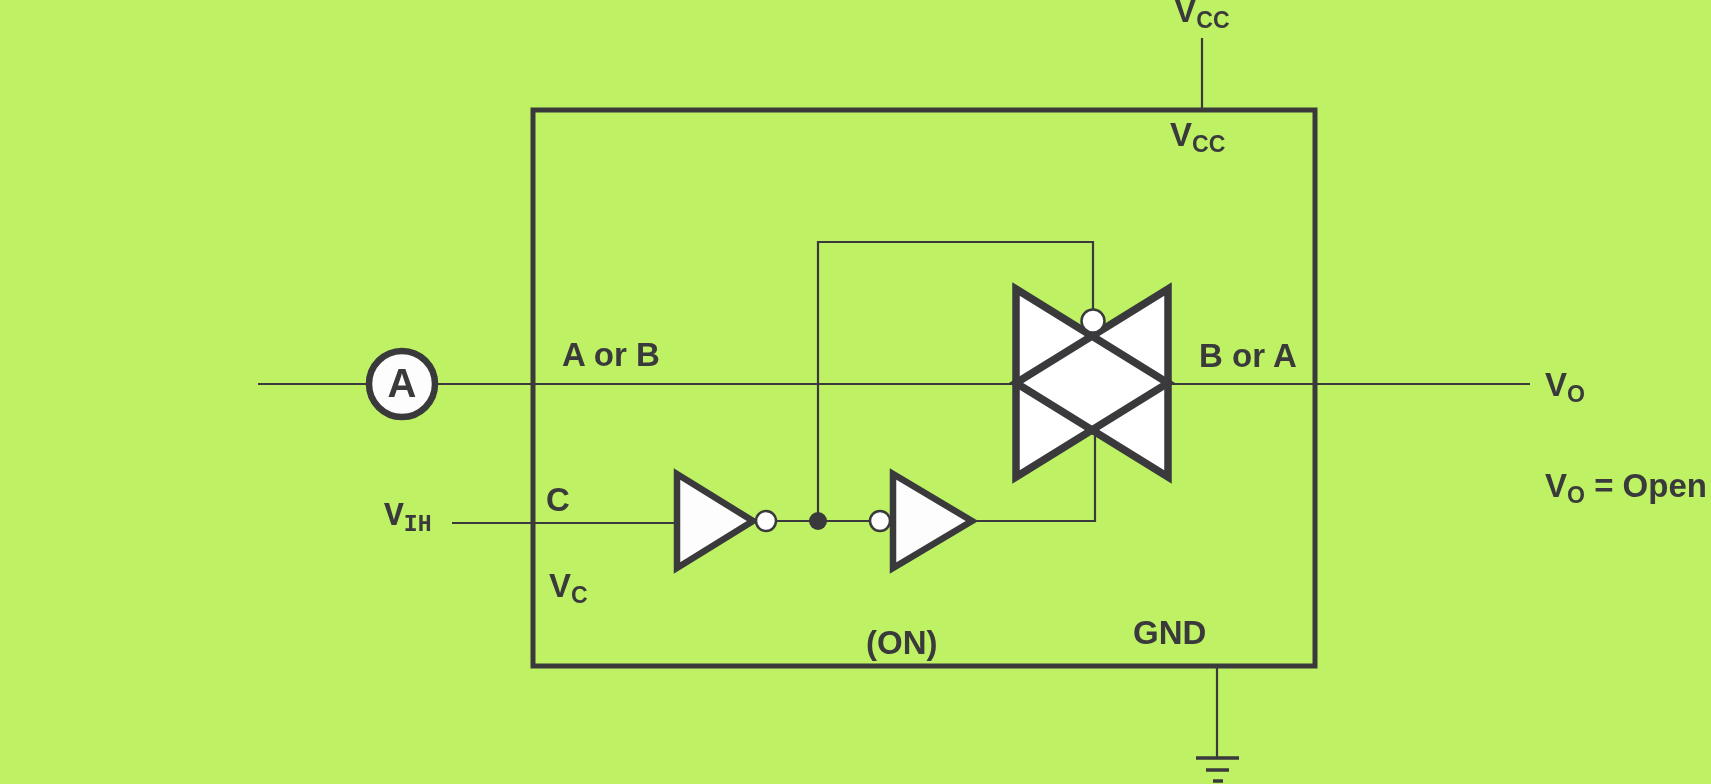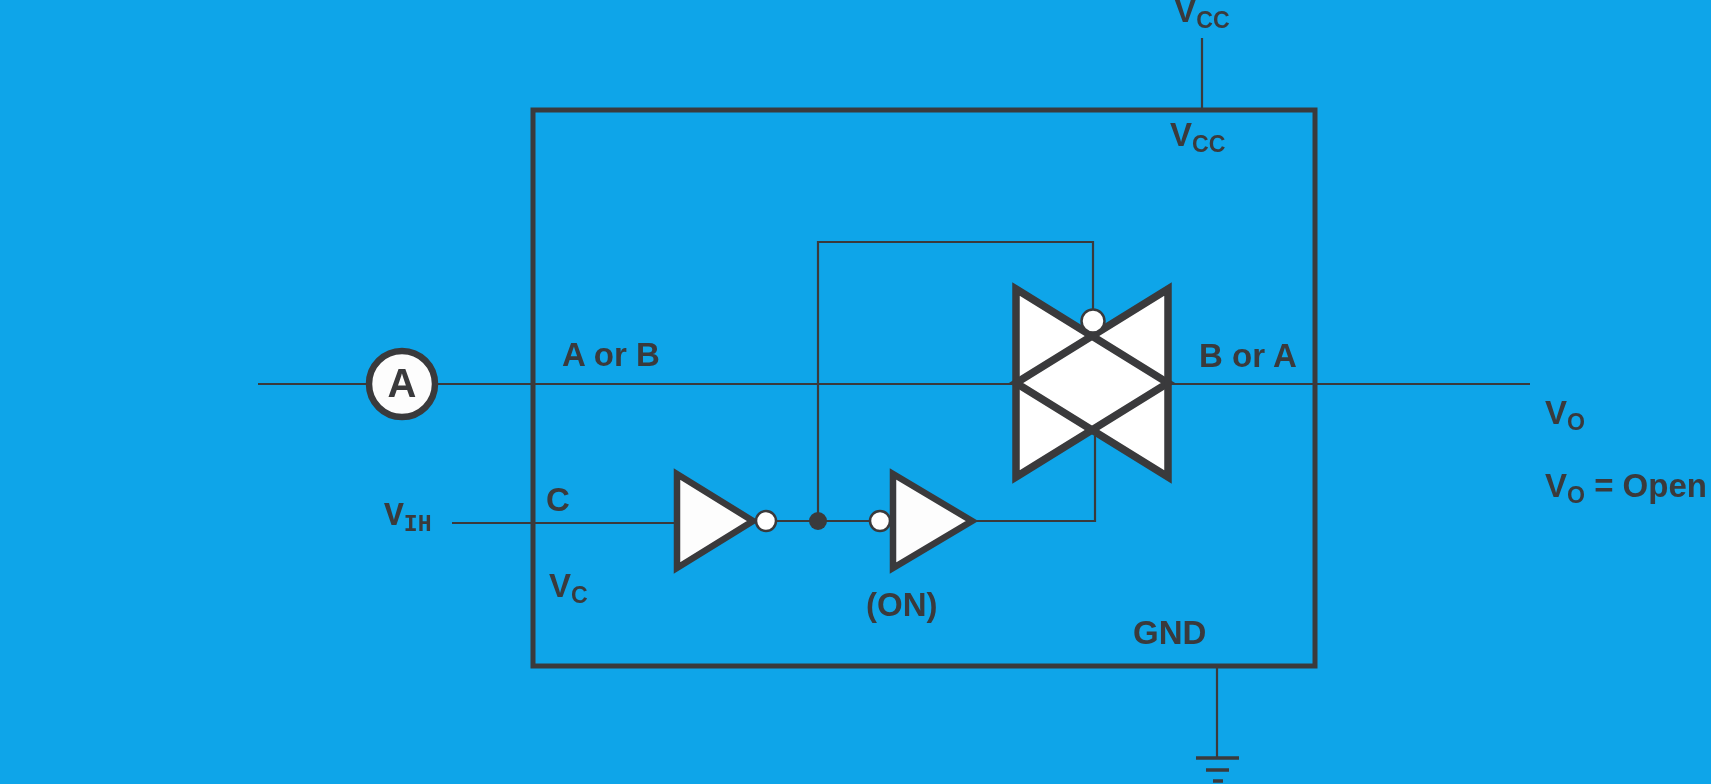--- a/index.html
+++ b/index.html
@@ -1,21 +1,21 @@
 <!DOCTYPE html>
 <html style="--ink: #3a3a3c;"><head>
 <meta charset="utf-8">
 <style>
   :root { --ink: #3a3a3c; }
   html, body { margin: 0; padding: 0; background: #ffffff; }
   #stage {
     position: relative;
     width: 1711px;
     height: 784px;
-    background: #0ea5e9;
+    background: #bef264;
     font-family: "Liberation Sans", sans-serif;
     overflow: hidden;
   }
   #schematic-svg { position: absolute; left: 0; top: 0; }
   .wire   { stroke: var(--ink); stroke-width: 2.2; fill: none; }
   .thick  { stroke: var(--ink); stroke-width: 6.5; }
   .gatestroke { stroke: var(--ink); stroke-width: 7.5; fill: none; stroke-linejoin: miter; }
   .gatefill   { fill: #ffffff; stroke: none; }
   .bubble { fill: #ffffff; stroke: var(--ink); stroke-width: 2.5; }
   .lbl {
@@ -83,27 +83,27 @@
 
   <div class="lbl" style="left:1170px; top:118px;"><span>V</span><sub>CC</sub></div>
 
 
   <div class="lbl ammeter-text" style="left:402px; top:384px;"><span>A</span></div>
 
   <div class="lbl" style="left:562px; top:338px;"><span>A or B</span></div>
 
   <div class="lbl" style="left:1199px; top:339px;text-align:center;"><span>B or A</span></div>
 
-  <div class="lbl" style="left:1545px; top:368px;margin-top:28px;"><span>V</span><sub>O</sub></div>
+  <div class="lbl" style="left:1545px; top:368px;"><span>V</span><sub>O</sub></div>
 
   <div class="lbl" style="left:1545px; top:445px;margin-top:24px;"><span>V</span><sub>O</sub><span> = Open</span></div>
 
   <div class="lbl" style="left:384px; top:500px;font-family:Liberation Mono, monospace;"><span>V</span><sub>IH</sub></div>
 
   <div class="lbl" style="left:546px; top:483px;"><span>C</span></div>
 
   <div class="lbl" style="left:549px; top:526px;margin-top:43px;"><span>V</span><sub>C</sub></div>
 
-  <div class="lbl" style="left:866px; top:588px;"><span>(ON)</span></div>
+  <div class="lbl" style="left:866px; top:626px;"><span>(ON)</span></div>
 
   <div class="lbl" style="left:1133px; top:616px;text-align:center;"><span>GND</span></div>
 
 </div>
 
 </body></html>

